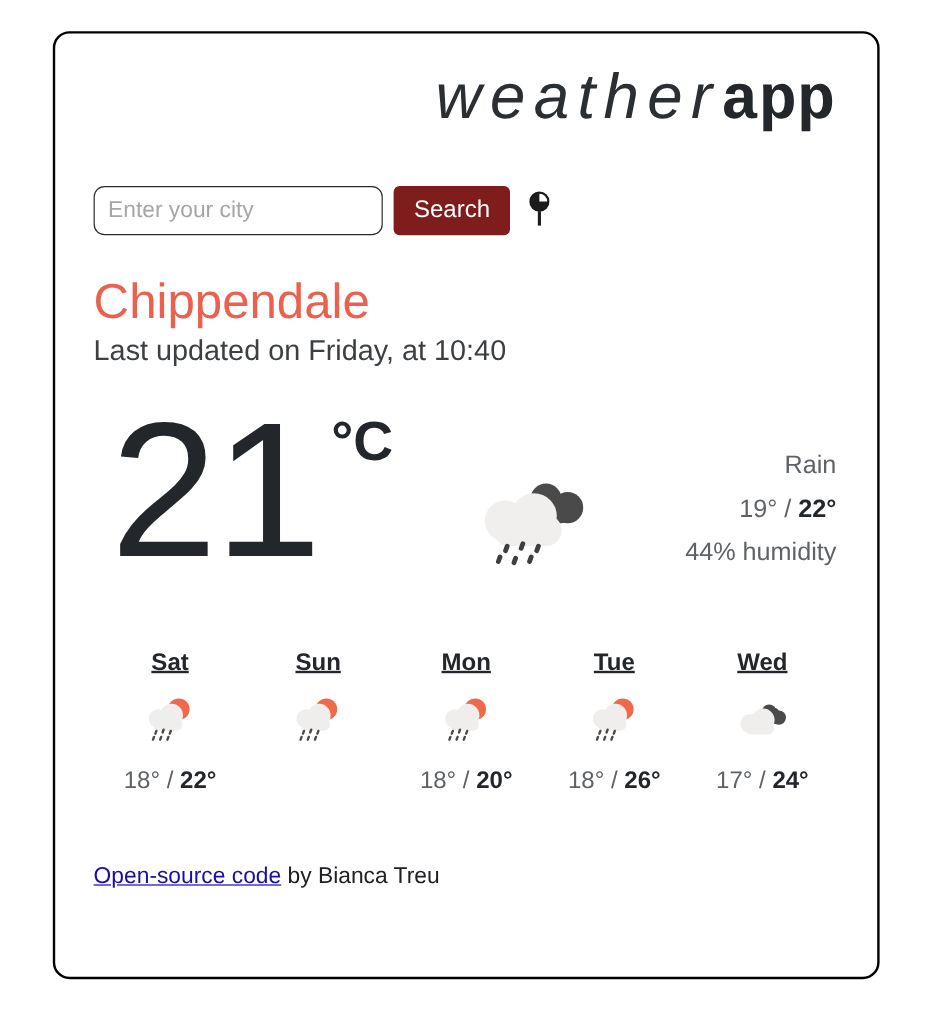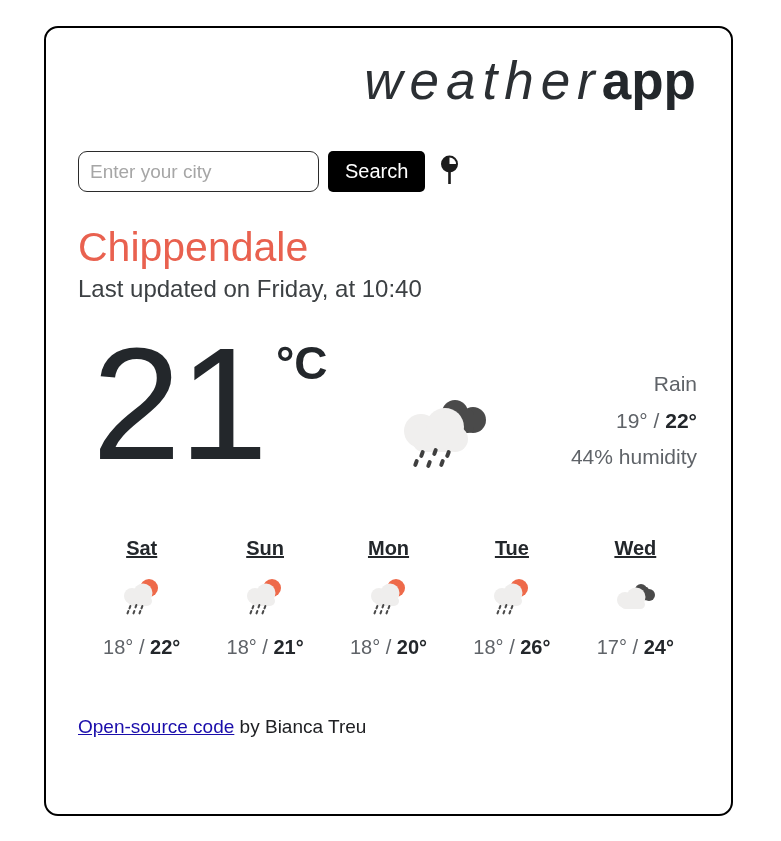--- a/index.html
+++ b/index.html
@@ -54,20 +54,21 @@
     font-weight: 300;
     letter-spacing: 7px;
     color: #2b2f33;
     text-align: right;
   }
   .brand-bold {
     font-size: 53px;
     font-weight: bold;
     letter-spacing: 0px;
     color: #23272b;
+    font-family: Liberation Mono, monospace;
   }
 
   
   .search-row {
     display: flex;
     align-items: center;
     margin-top: 44px;
   }
   .city-input {
     width: 241px;
@@ -85,21 +86,21 @@
   .city-input::placeholder {
     color: #a6a6a6;
     opacity: 1;
   }
   .search-button {
     margin-left: 9px;
     height: 41px;
     padding: 0 17px;
     border: none;
     border-radius: 5px;
-    background: #000000;
+    background: #7f1d1d;
     color: #ffffff;
     font-family: "Liberation Sans", sans-serif;
     font-size: 20px;
     line-height: 41px;
     cursor: pointer;
   }
   .pin-button {
     margin-left: 11px;
     width: 26px;
     height: 41px;
@@ -339,23 +340,20 @@
                   <rect x="10" y="30" width="2" height="4.5" rx="1" transform="rotate(20 11 32)"></rect>
                   <rect x="16" y="29" width="2" height="4.5" rx="1" transform="rotate(20 17 31)"></rect>
                   <rect x="22" y="30" width="2" height="4.5" rx="1" transform="rotate(20 23 32)"></rect>
                   <rect x="8" y="35" width="2" height="4.5" rx="1" transform="rotate(20 9 37)"></rect>
                   <rect x="14" y="35" width="2" height="4.5" rx="1" transform="rotate(20 15 37)"></rect>
                   <rect x="20" y="35" width="2" height="4.5" rx="1" transform="rotate(20 21 37)"></rect>
                 </g>
               </svg>
             </span>
           </div>
-          <div class="forecast-temps">
-            <span>18°</span><span> / </span><span class="temp-max">21°</span>
-          </div>
         </div>
 
         <div class="forecast-day">
           <div class="forecast-name">Mon</div>
           <div class="forecast-icon">
             <span>
               <svg width="46" height="44" viewBox="0 0 46 44">
                 <circle cx="30" cy="13" r="9" fill="#ee6a4a"></circle>
                 <g fill="#efeeed">
                   <circle cx="13" cy="21" r="8"></circle>

